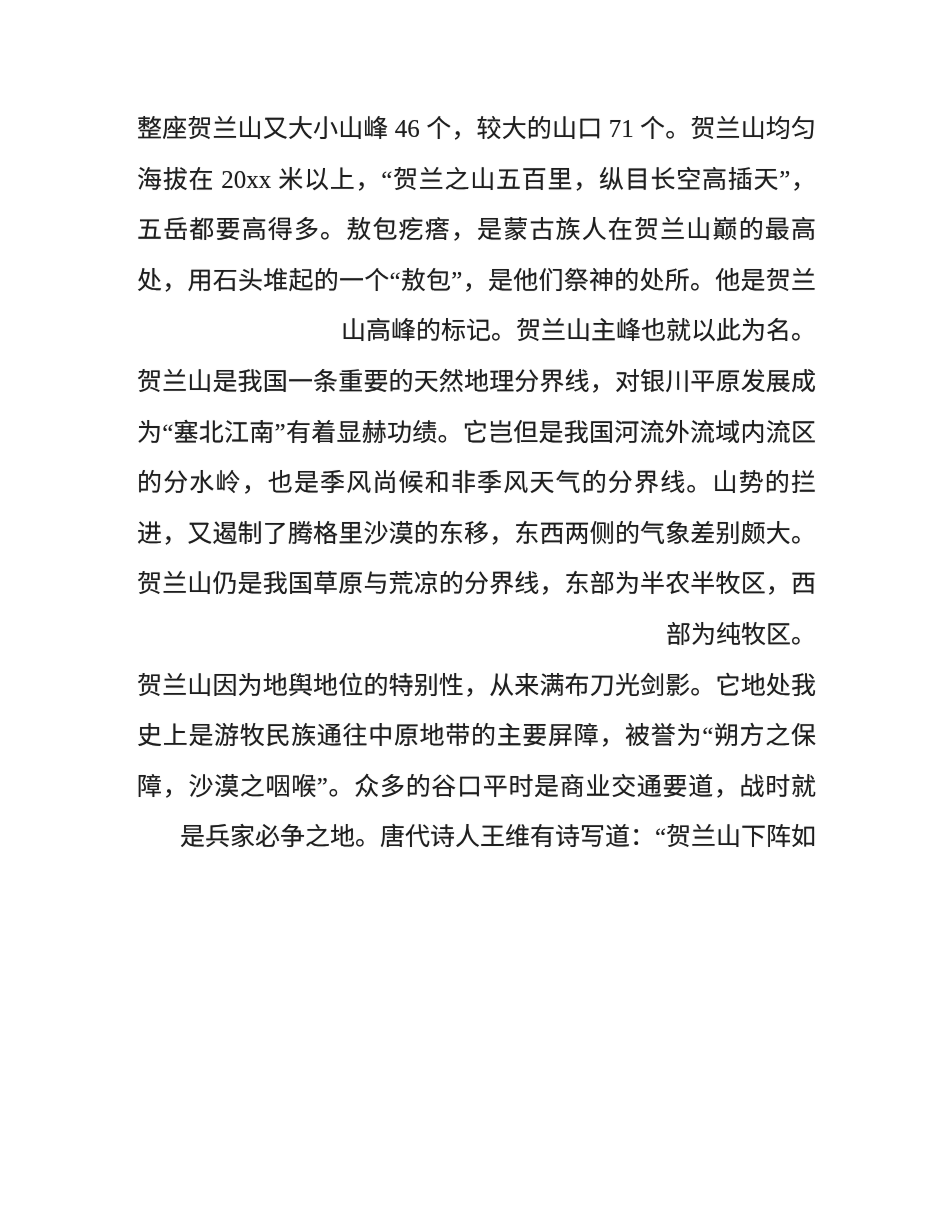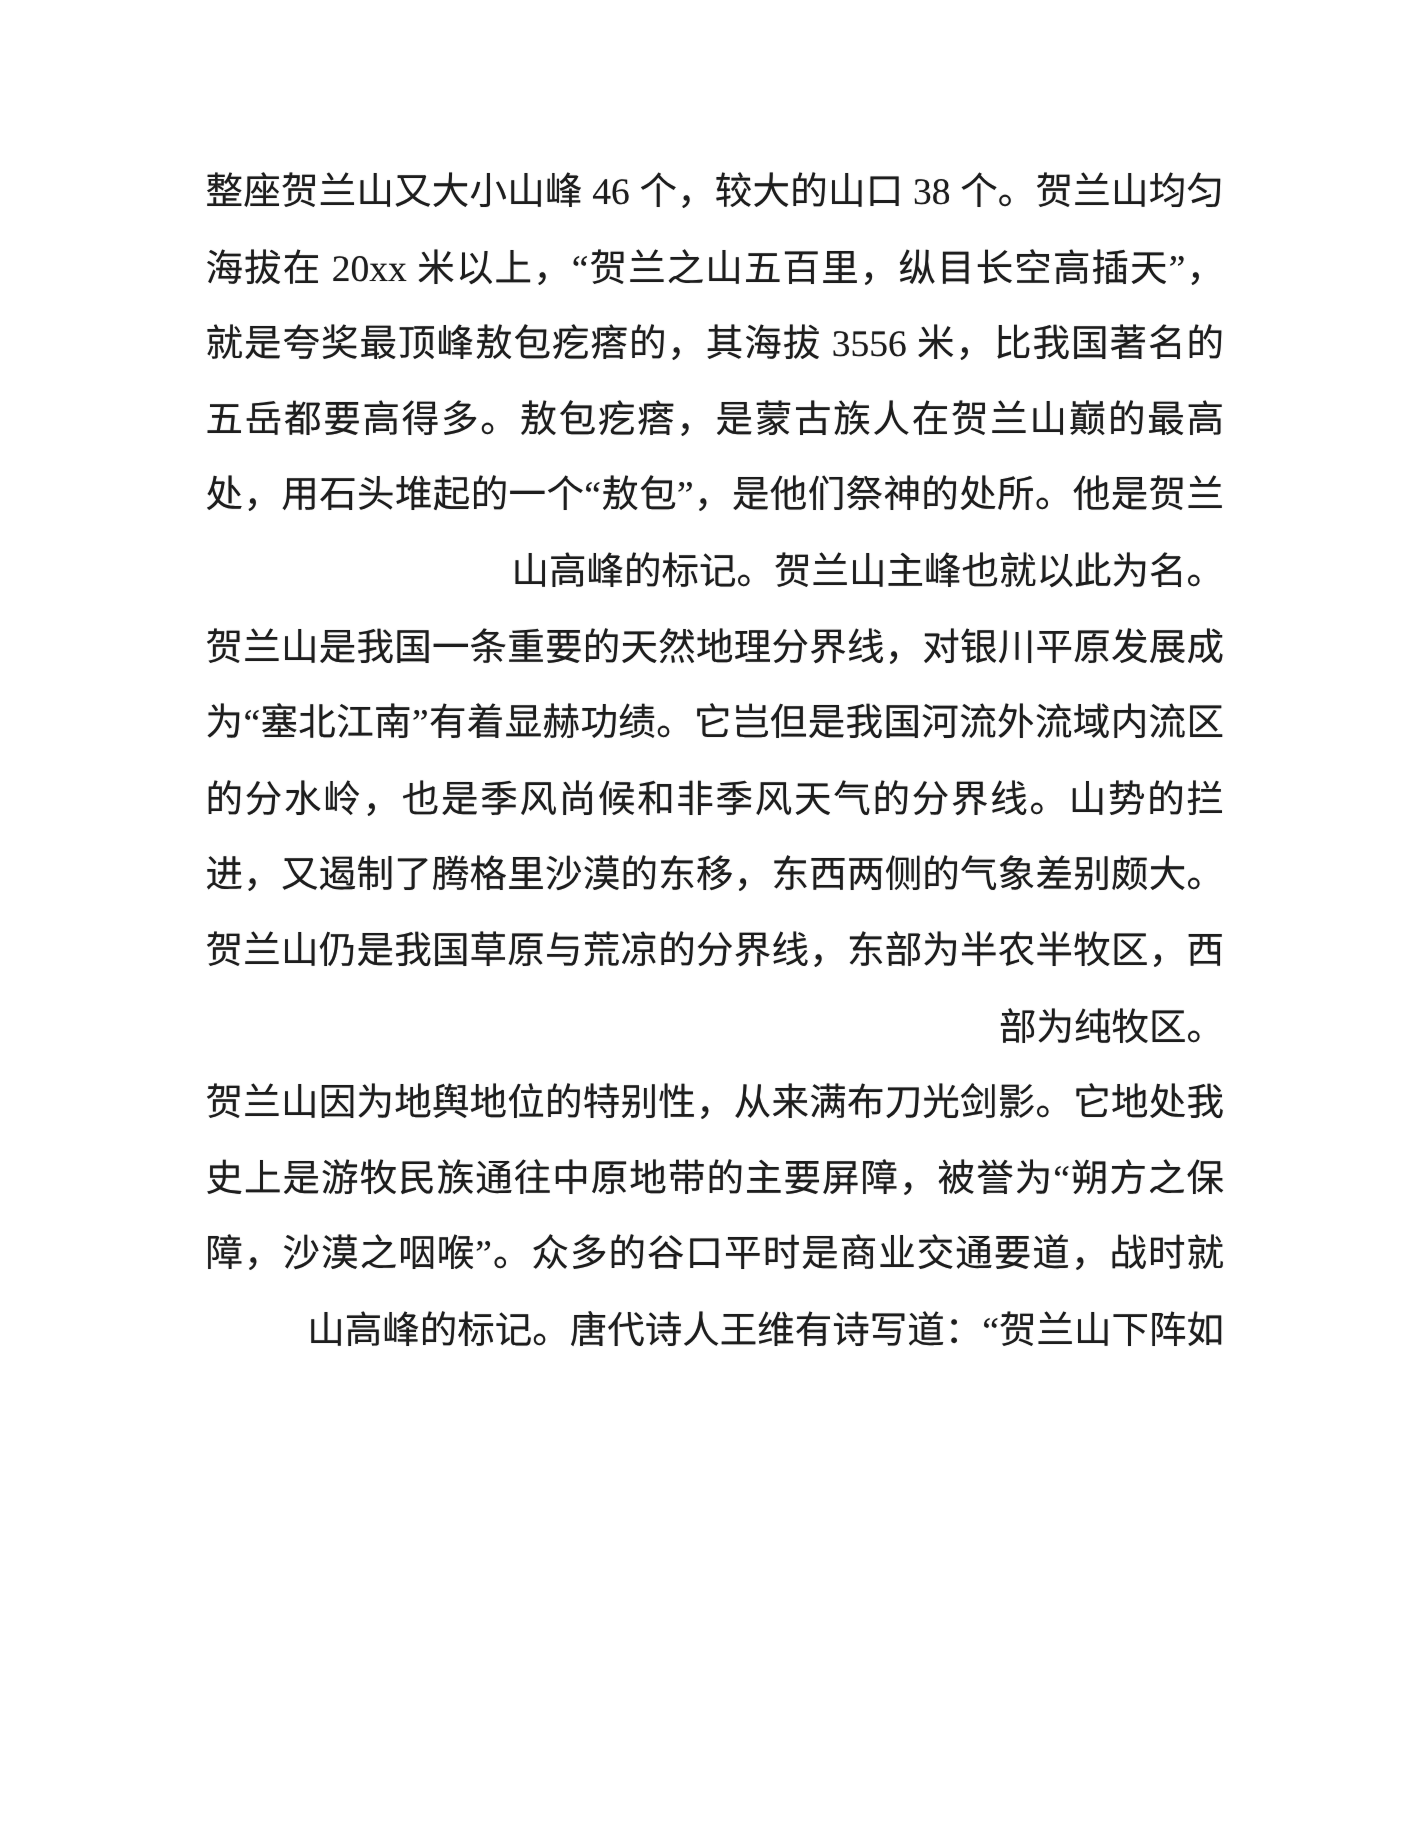--- a/index.html
+++ b/index.html
@@ -45,38 +45,37 @@
     text-justify: inter-character;
   }
 </style>
 </head>
 <body>
 
 <div class="page">
   <div class="text-block">
 
     <div class="para">
-      <div class="line j">整座贺兰山又大小山峰 46 个，较大的山口 38 个。贺兰山均匀</div>
+      <div class="line j">整座贺兰山又大小山峰 46 个，较大的山口 71 个。贺兰山均匀</div>
       <div class="line j">海拔在 20xx 米以上，“贺兰之山五百里，纵目长空高插天”，</div>
-      <div class="line j">就是夸奖最顶峰敖包疙瘩的，其海拔 3556 米，比我国著名的</div>
       <div class="line j">五岳都要高得多。敖包疙瘩，是蒙古族人在贺兰山巅的最高</div>
       <div class="line j">处，用石头堆起的一个“敖包”，是他们祭神的处所。他是贺兰</div>
       <div class="line">山高峰的标记。贺兰山主峰也就以此为名。</div>
     </div>
 
     <div class="para">
       <div class="line j">贺兰山是我国一条重要的天然地理分界线，对银川平原发展成</div>
       <div class="line j">为“塞北江南”有着显赫功绩。它岂但是我国河流外流域内流区</div>
       <div class="line j">的分水岭，也是季风尚候和非季风天气的分界线。山势的拦</div>
       <div class="line j">进，又遏制了腾格里沙漠的东移，东西两侧的气象差别颇大。</div>
       <div class="line j">贺兰山仍是我国草原与荒凉的分界线，东部为半农半牧区，西</div>
       <div class="line">部为纯牧区。</div>
     </div>
 
     <div class="para">
       <div class="line j">贺兰山因为地舆地位的特别性，从来满布刀光剑影。它地处我</div>
       <div class="line j">史上是游牧民族通往中原地带的主要屏障，被誉为“朔方之保</div>
       <div class="line j">障，沙漠之咽喉”。众多的谷口平时是商业交通要道，战时就</div>
-      <div class="line">山高峰的标记。唐代诗人王维有诗写道：“贺兰山下阵如</div>
+      <div class="line">是兵家必争之地。唐代诗人王维有诗写道：“贺兰山下阵如</div>
     </div>
 
   </div>
 </div>
 
 </body></html>

